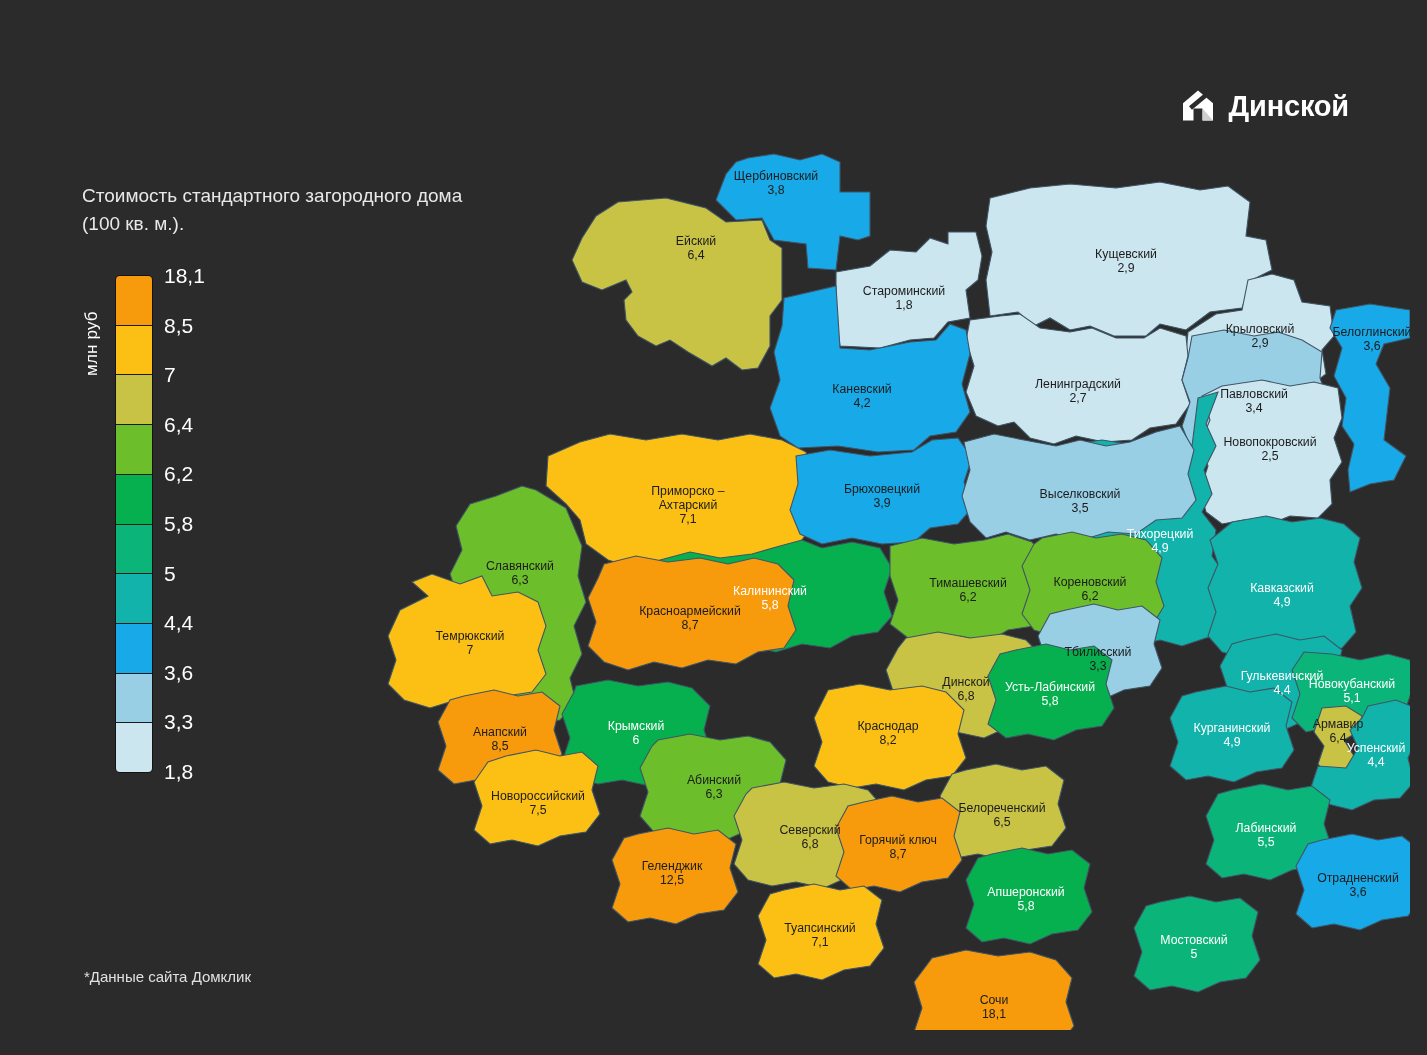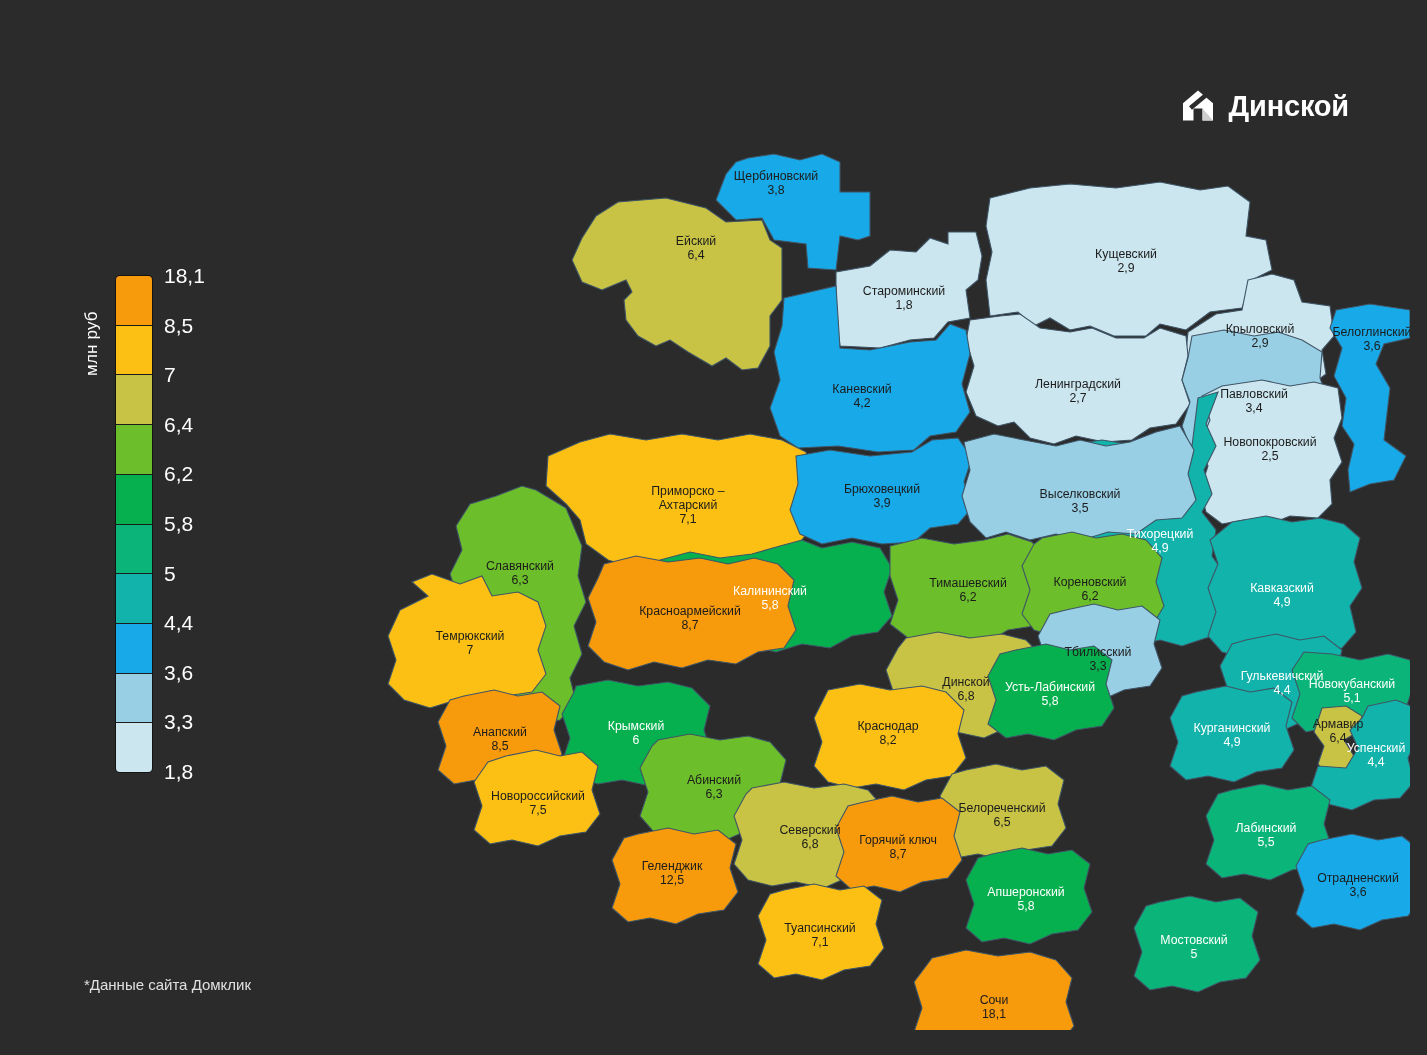--- a/index.html
+++ b/index.html
@@ -24,21 +24,21 @@
   }
   .logo{
     position:absolute;right:78px;top:86px;
     display:flex;align-items:center;gap:11px;
   }
   .logo-mark{width:40px;height:40px;display:block;}
   .logo-text{color:#fff;font-size:29px;font-weight:bold;letter-spacing:-0.2px;}
 
   .footnote{
     position:absolute;left:84px;top:968px;
-    color:#e0e0e0;font-size:15px;margin-top:8px;
+    color:#e0e0e0;font-size:15px;
   }
 
   
   .legend{position:absolute;left:84px;top:268px;width:160px;height:512px;}
   .legend-axis-label{
     position:absolute;left:-2px;top:0px;
     writing-mode:vertical-rl;transform:rotate(180deg);
     color:#ffffff;font-size:17px;letter-spacing:0.2px;
     height:108px;
   }
@@ -67,20 +67,24 @@
   .lbl.dark{fill:#1c1c1c;}
   .lbl.light{fill:#ffffff;}
   .val{font-size:12.3px;}
 </style>
 </head>
 <body>
 
 <div id="page">
 
 
+  <div class="subtitle">
+    <div>Стоимость стандартного загородного дома</div>
+    <div>(100 кв. м.).</div>
+  </div>
 
   <div class="logo">
     <span class="logo-mark">
       <svg viewBox="0 0 40 40" width="40" height="40" aria-hidden="true">
         <path d="M5 17.2 L20 4.5 L35 17.2 L35 34.5 L24.5 34.5 L24.5 22.5 L15.5 22.5 L15.5 34.5 L5 34.5 Z" fill="#ffffff"></path>
         <path d="M24.5 22.5 L35 34.5 L24.5 34.5 Z" fill="#cfcfcf"></path>
         <rect x="10.2" y="13.4" width="19.6" height="4.6" fill="#2b2b2b" transform="rotate(-40 20 15.7)"></rect>
       </svg>
     </span>
     <span class="logo-text">Динской</span>

